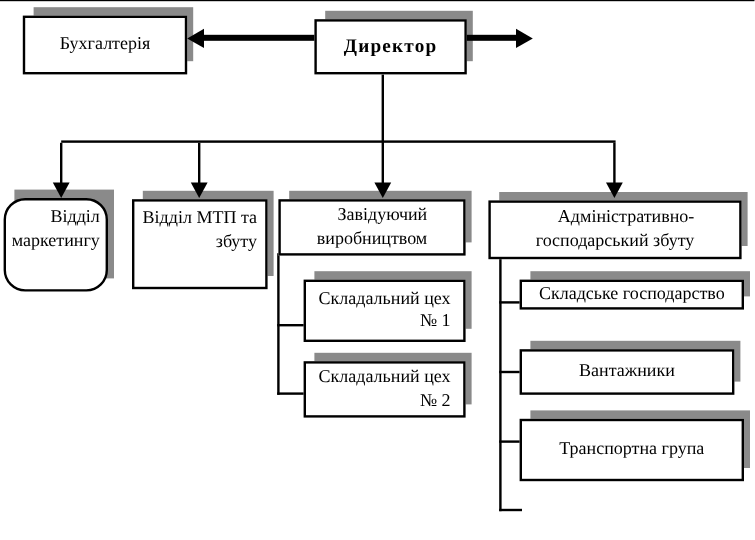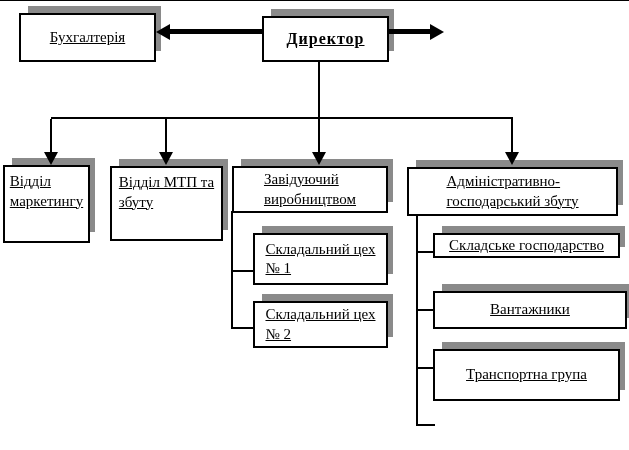--- a/index.html
+++ b/index.html
@@ -23,22 +23,21 @@
     position:absolute;left:0;top:0;width:629px;height:1px;
     background:var(--border-c);
   }
   .line{position:absolute;background:var(--border-c);}
   .box{
     position:absolute;
     box-sizing:border-box;
     background:var(--bg-c);
     border:2px solid var(--border-c);
     display:flex;align-items:center;justify-content:center;
-    text-align:left;
-    text-decoration:underline;
+    text-align:right;
   }
   .box::before{ 
     content:"";
     position:absolute;
     left:7px;top:-9px;
     width:100%;height:100%;
     background:var(--shadow-c);
     z-index:-1;
   }
   .box.align-top{align-items:flex-start;padding-top:5px;}
@@ -96,21 +95,21 @@
 
   <div class="box" style="left:19px;top:13px;width:137px;height:49px;">
     <span class="label">Бухгалтерія</span>
   </div>
 
   <div class="box" style="left:262px;top:16px;width:127px;height:46px;">
     <span class="label bold">Директор</span>
   </div>
 
 
-  <div class="box align-top" style="left:3px;top:165px;width:87px;height:78px;">
+  <div class="box align-top" style="left:3px;top:165px;width:87px;height:78px;border-radius:18px;">
     <span class="label">Відділ
 маркетингу</span>
   </div>
 
   <div class="box align-top" style="left:110px;top:166px;width:113px;height:75px;">
     <span class="label">Відділ МТП та
 збуту</span>
   </div>
 
   <div class="box" style="left:232px;top:166px;width:156px;height:47px;">
@@ -130,21 +129,21 @@
 
   <div class="box" style="left:407px;top:167px;width:211px;height:49px;">
     <span class="label">Адміністративно-
 господарський збуту</span>
   </div>
 
   <div class="box" style="left:433px;top:233px;width:187px;height:25px;">
     <span class="label">Складське господарство</span>
   </div>
 
-  <div class="box" style="left:433px;top:291px;width:194px;height:38px;">
+  <div class="box" style="left:433px;top:291px;width:179px;height:38px;">
     <span class="label">Вантажники</span>
   </div>
 
   <div class="box" style="left:433px;top:349px;width:187px;height:52px;">
     <span class="label">Транспортна група</span>
   </div>
 
 
   <div class="line" style="left:168px;top:29px;width:94px;height:5px;"></div>
   <div class="arrow-left" style="left:156px;top:24px;"></div>

